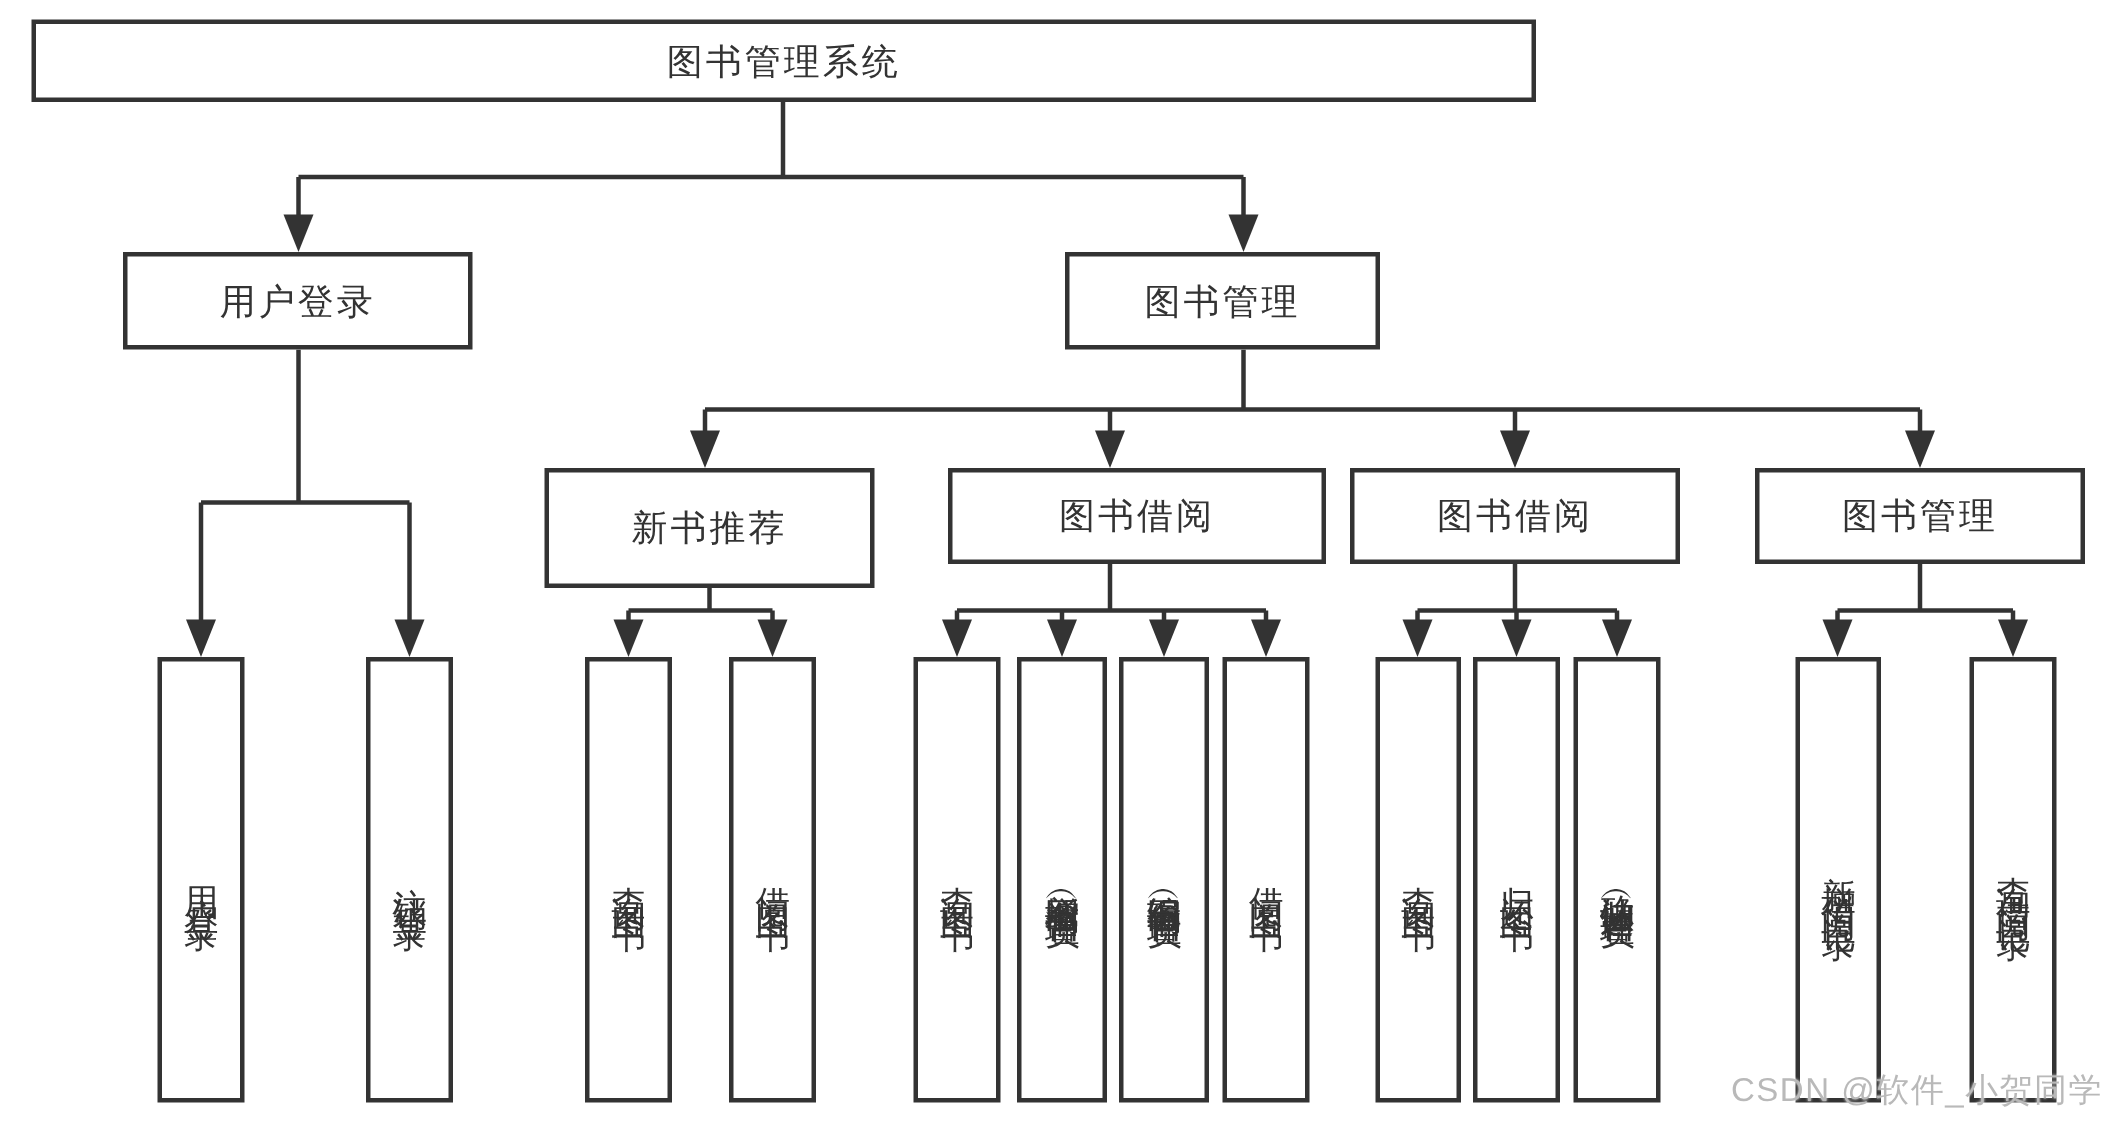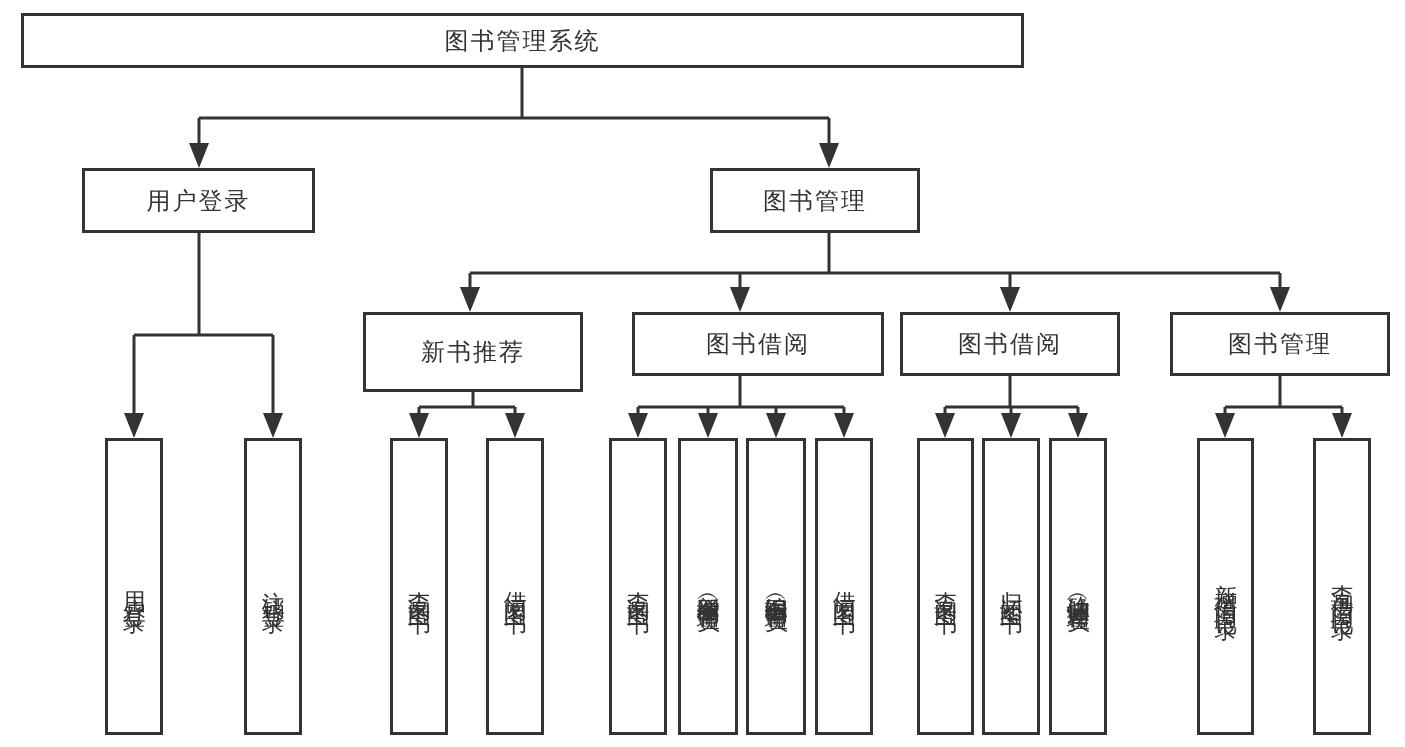--- a/index.html
+++ b/index.html
@@ -161,13 +161,14 @@
       <div class="node v long" style="left: 1049px; top: 438px; width: 58px; height: 297px; border-color: rgb(51, 51, 51); color: rgb(51, 51, 51);">
         <span class="label">确认归还（管理员）</span>
       </div>
       <div class="node v" style="left: 1197px; top: 438px; width: 57px; height: 297px; border-color: rgb(51, 51, 51); color: rgb(51, 51, 51);">
         <span class="label">新增借阅记录</span>
       </div>
       <div class="node v" style="left: 1313px; top: 438px; width: 58px; height: 297px; border-color: rgb(51, 51, 51); color: rgb(51, 51, 51);">
         <span class="label">查询借阅记录</span>
       </div>
     </div>
+  <div id="watermark" style="color: rgb(185, 185, 185);">CSDN @软件_小贺同学</div>
 </div>
 
 </body></html>

